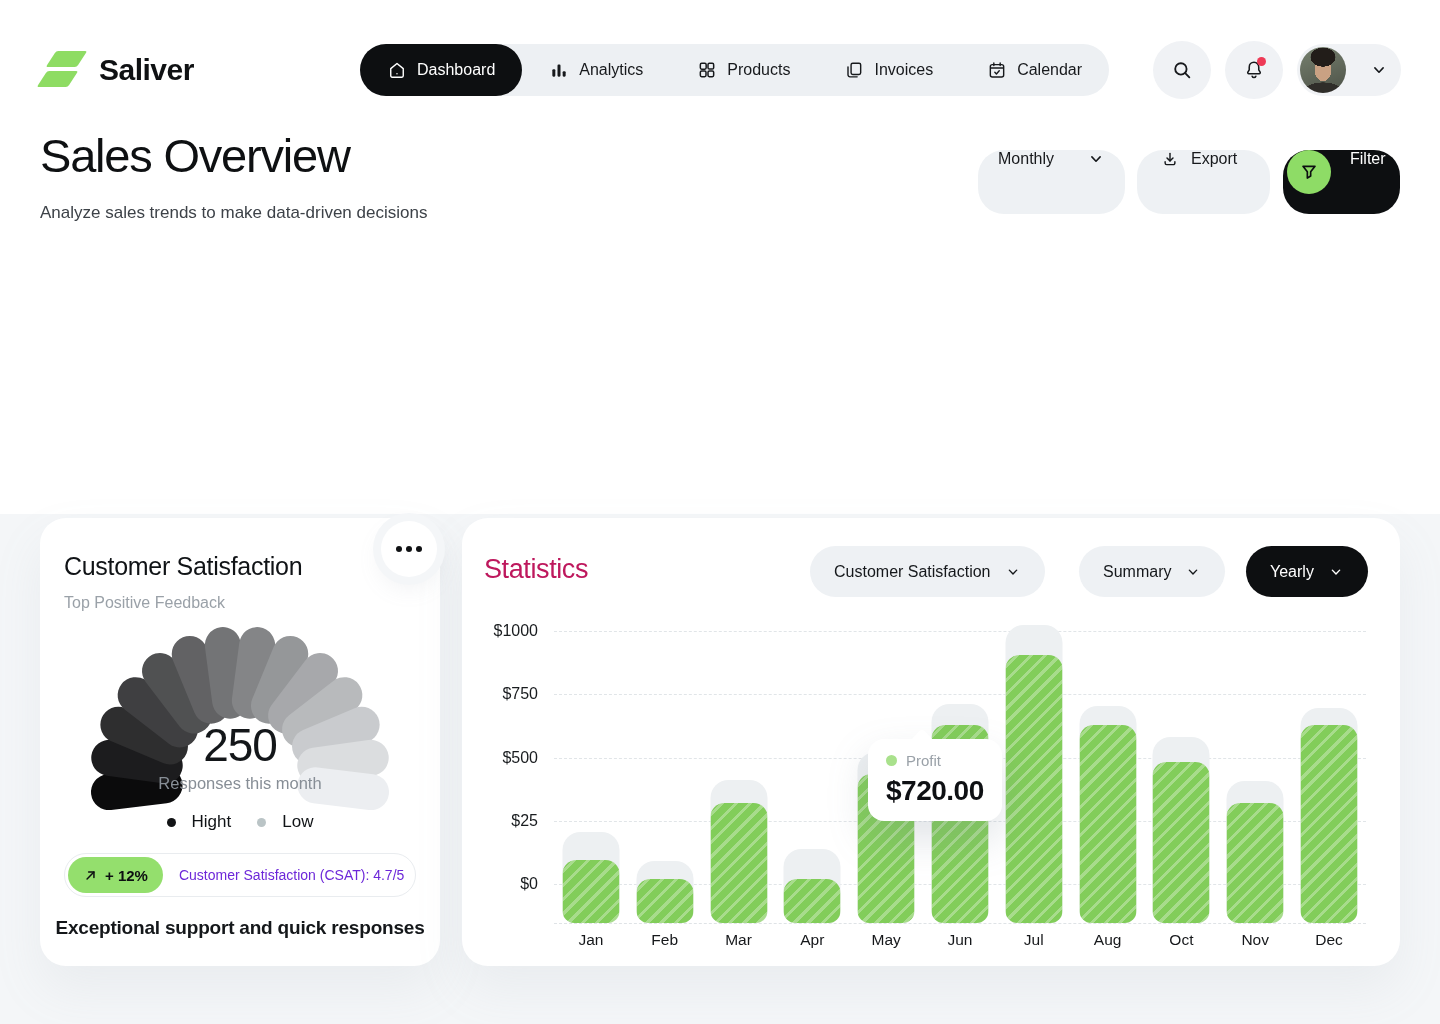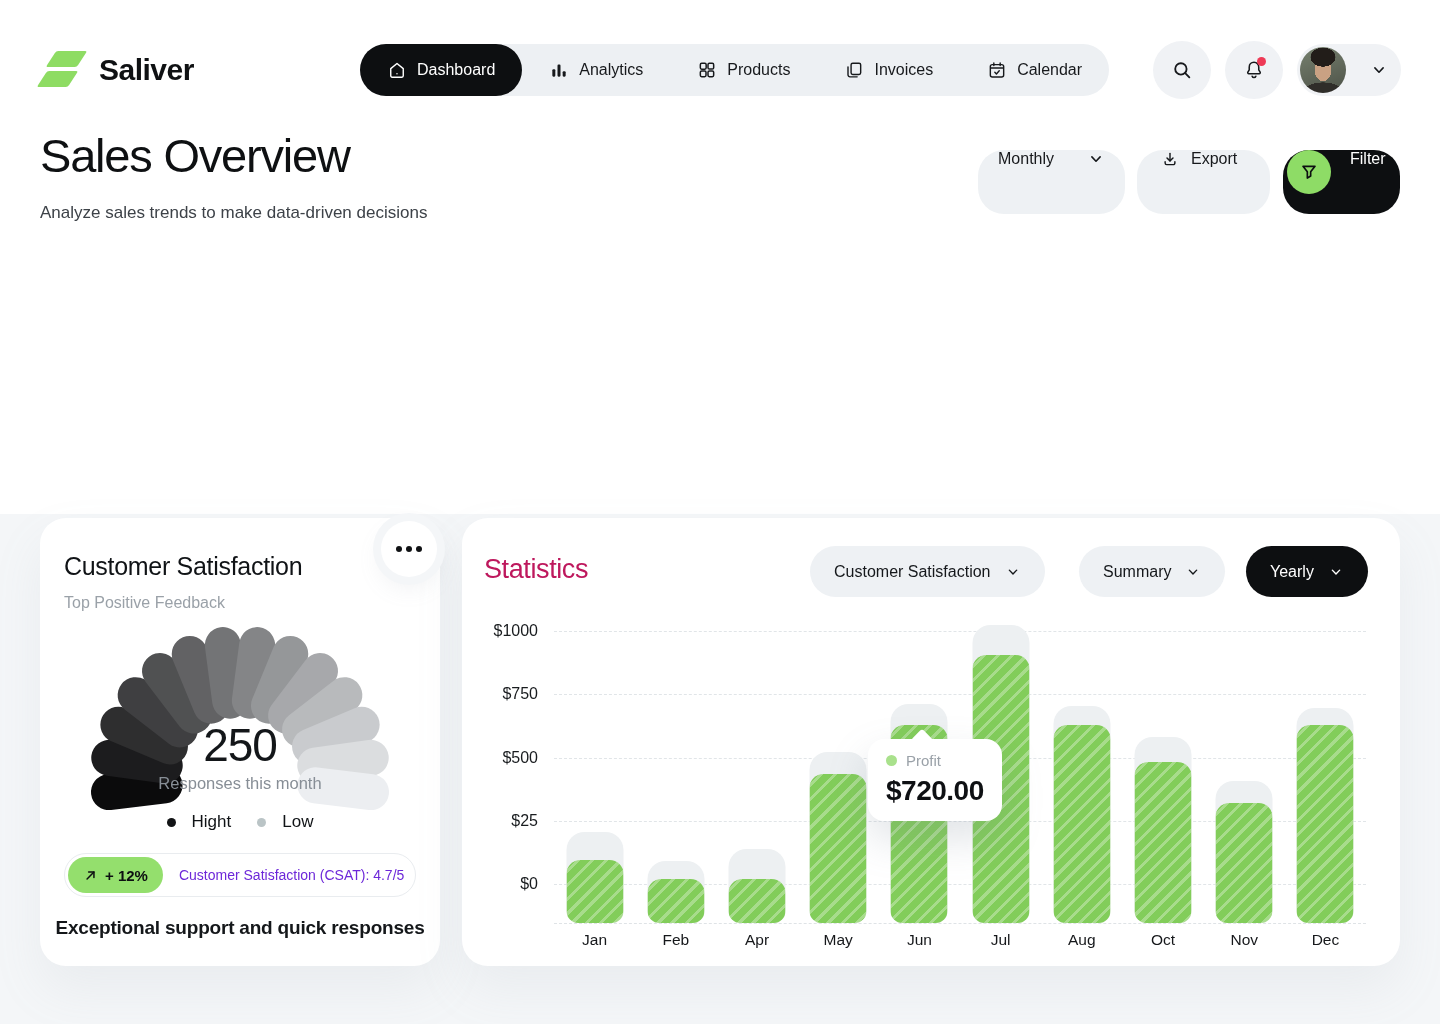--- a/index.html
+++ b/index.html
@@ -292,20 +292,25 @@
             <div class="cap" style="height: 91px;"></div>
             <div class="bar" style="height: 63px;"></div>
             <div class="month">Jan</div>
           </div>
           <div class="slot">
             <div class="cap" style="height: 62px;"></div>
             <div class="bar" style="height: 44px;"></div>
             <div class="month">Feb</div>
           </div>
           <div class="slot">
+            <div class="cap" style="height: 143px;"></div>
+            <div class="bar" style="height: 120px;"></div>
+            <div class="month">Mar</div>
+          </div>
+          <div class="slot">
             <div class="cap" style="height: 74px;"></div>
             <div class="bar" style="height: 44px;"></div>
             <div class="month">Apr</div>
           </div>
           <div class="slot">
             <div class="cap" style="height: 171px;"></div>
             <div class="bar" style="height: 149px;"></div>
             <div class="month">May</div>
           </div>
           <div class="slot">

